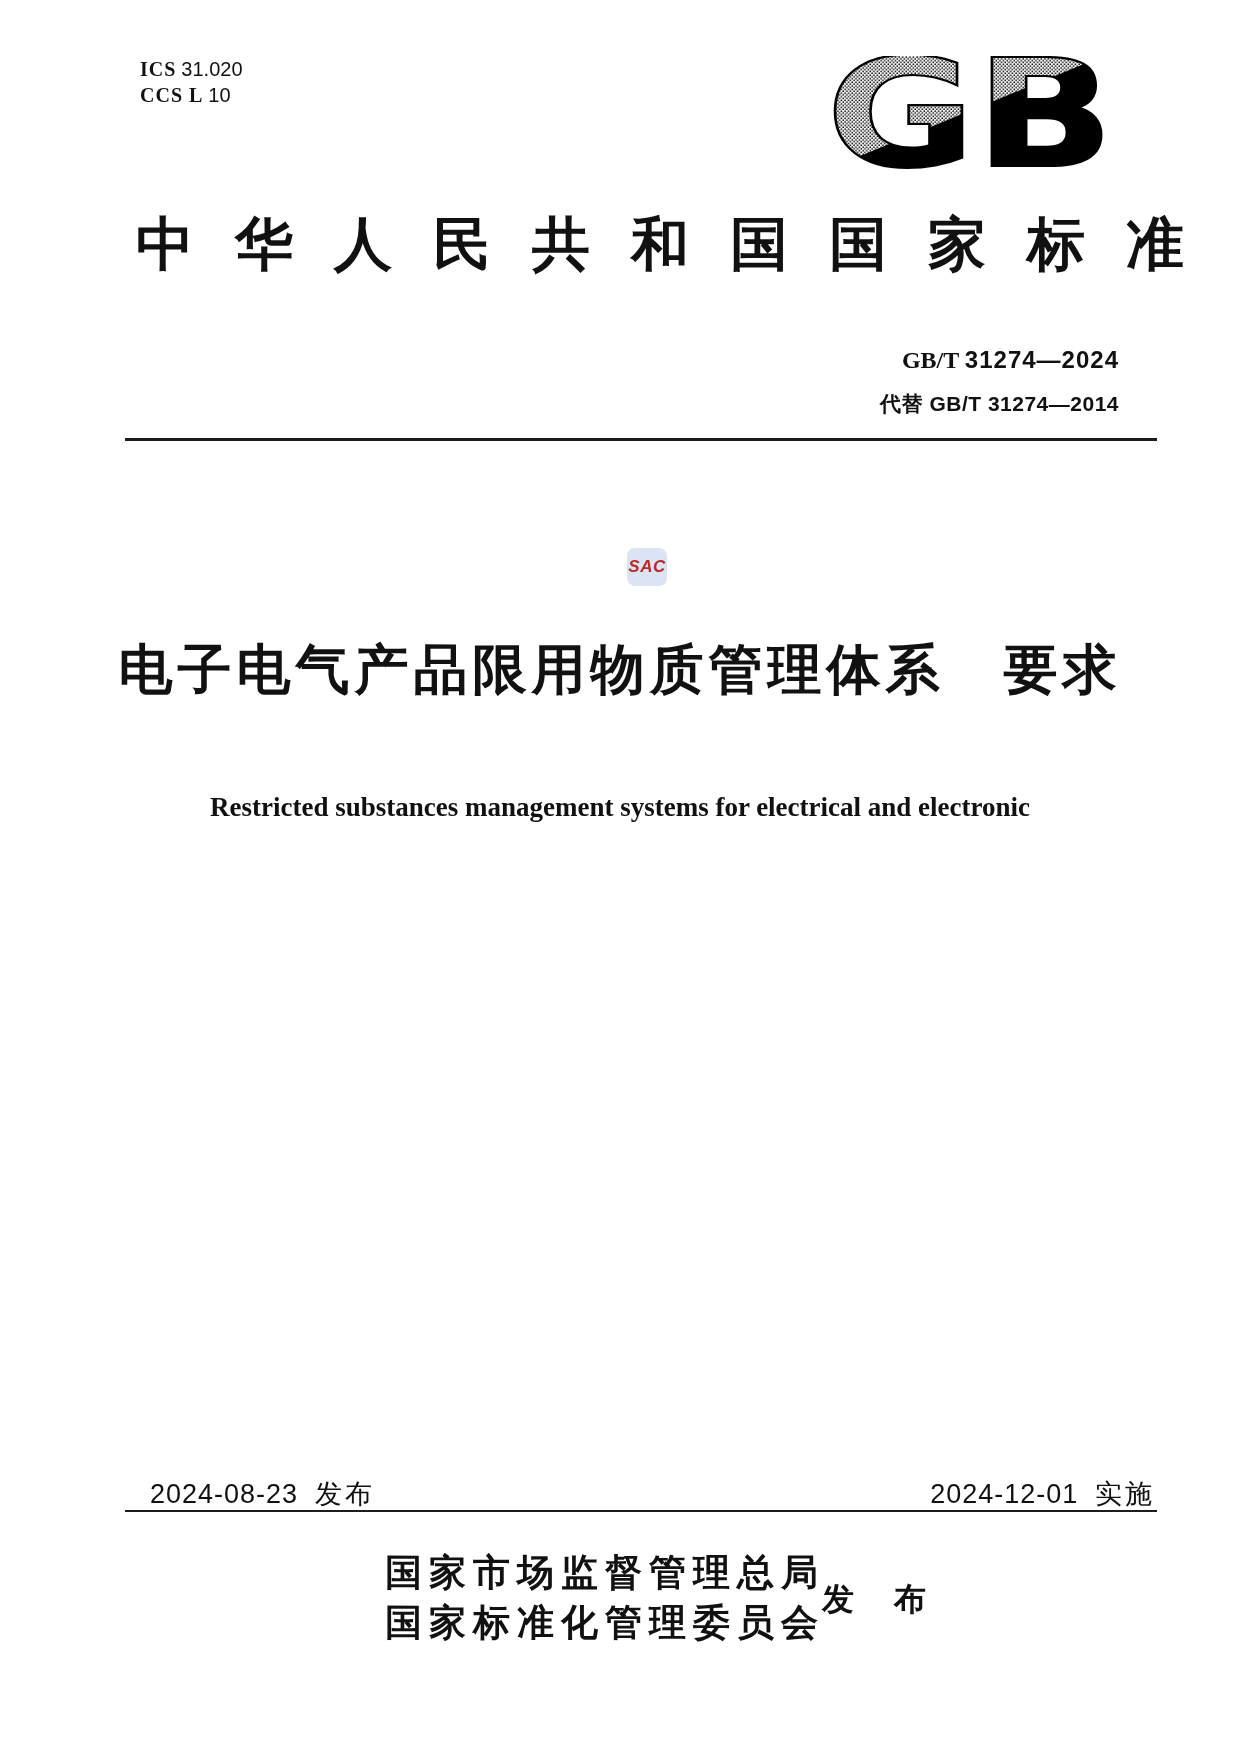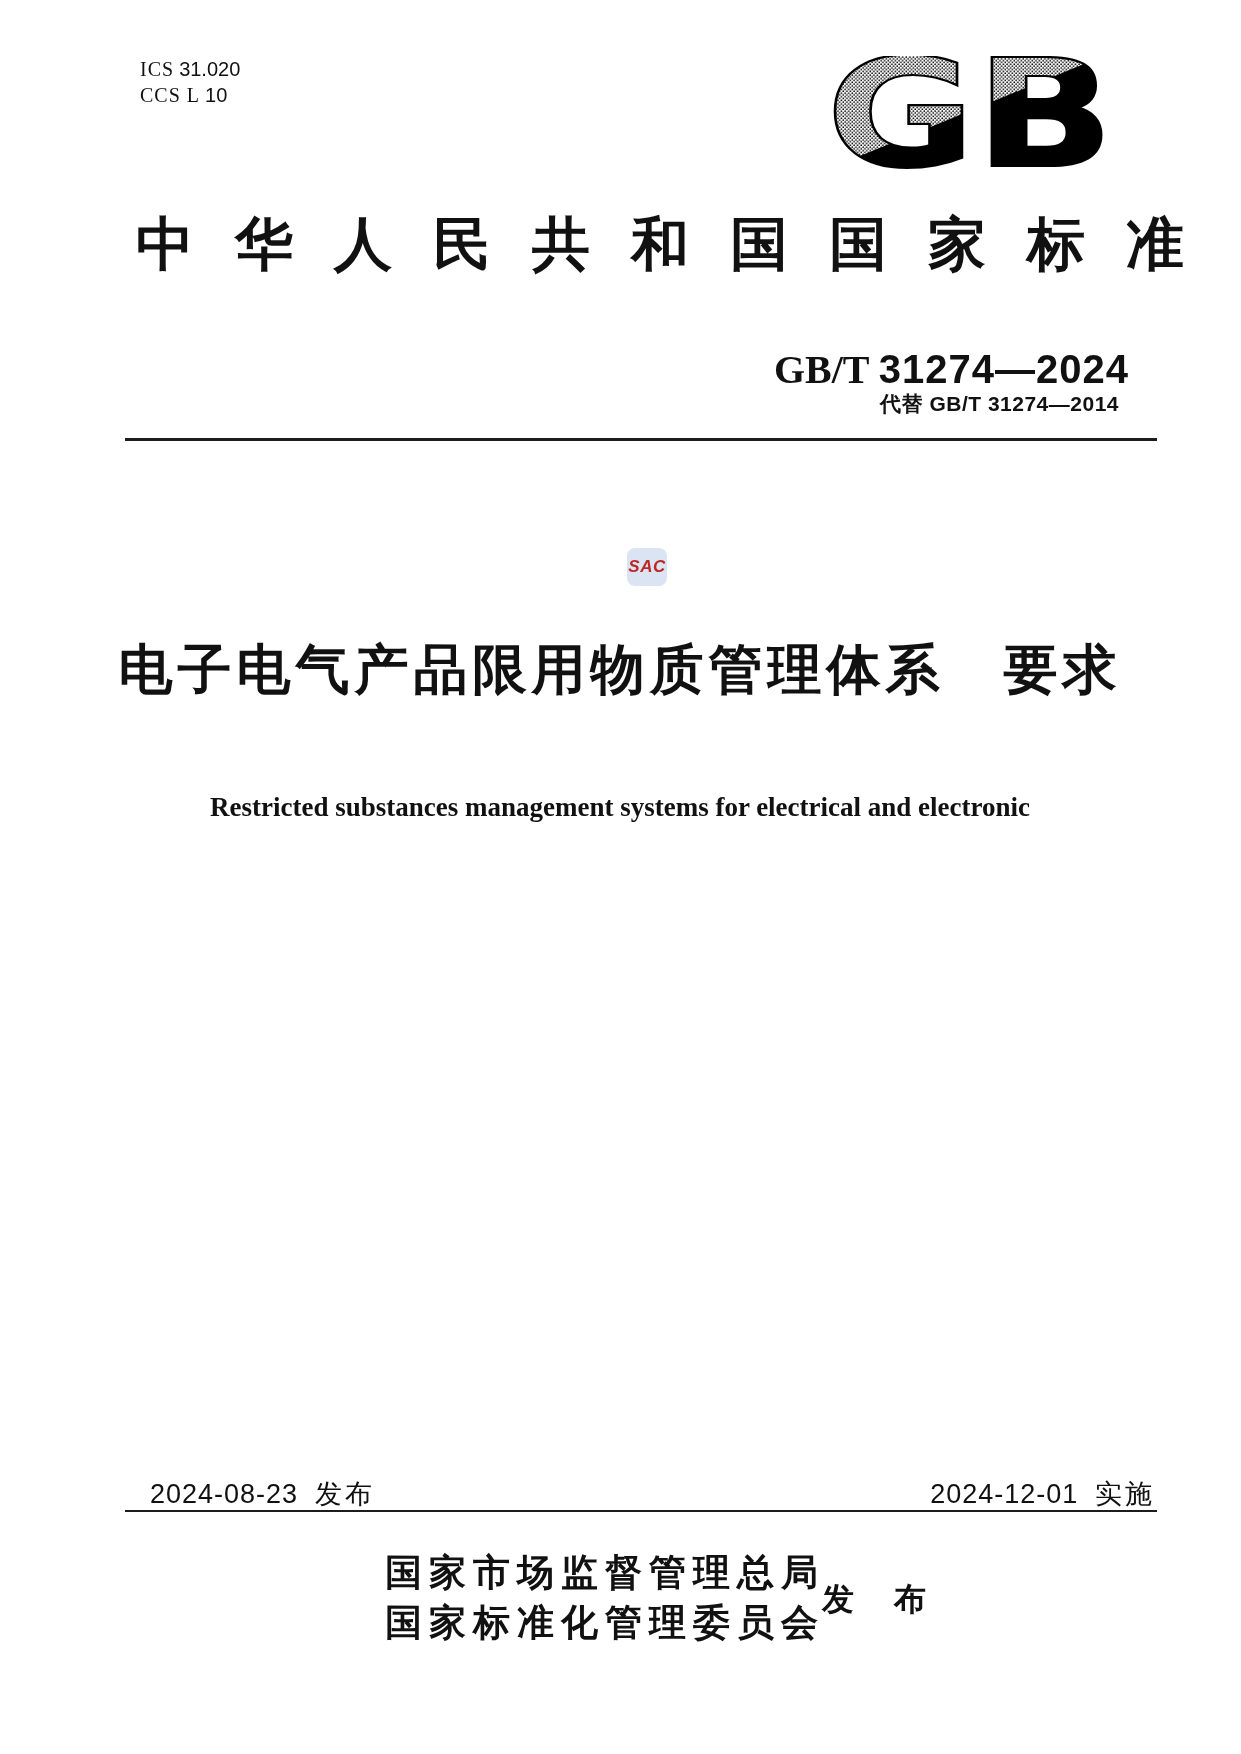--- a/index.html
+++ b/index.html
@@ -7,35 +7,35 @@
     position:relative;
     width:1241px;height:1754px;
     margin:0 auto;
     background:#ffffff;
     color:#111;
     font-family:"Liberation Serif", serif;
     overflow:hidden;
   }
   
   .codes{position:absolute;left:140px;top:56px;line-height:26px;font-size:20px;}
-  .codes .lbl{font-weight:normal;font-family:"Liberation Serif",serif;letter-spacing:1px;margin-top:24px;}
+  .codes .lbl{font-weight:bold;font-family:"Liberation Serif",serif;letter-spacing:1px;margin-top:24px;}
   .codes .val{font-family:"Liberation Sans",sans-serif;font-weight:400;}
   
   .gb-logo{position:absolute;left:826px;top:56px;width:292px;height:114px;}
   
   .nat-title{
     position:absolute;left:136px;top:206px;
     font-size:58px;font-weight:bold;
     letter-spacing:41px;white-space:nowrap;
     font-family:"Liberation Serif",serif;
   }
   
   .std-code{
-    position:absolute;right:112px;top:346px;
-    font-size:40px;font-weight:bold;white-space:nowrap;
+    position:absolute;right:122px;top:346px;
+    font-size:24px;font-weight:bold;white-space:nowrap;
   }
   .std-code .prefix{font-family:"Liberation Serif",serif;}
   .std-code .num{font-family:"Liberation Sans",sans-serif;font-weight:600;letter-spacing:1px;}
   .std-replaces{
     position:absolute;right:122px;top:390px;
     font-size:21px;font-weight:600;text-align:right;white-space:nowrap;
     font-family:"Liberation Sans",sans-serif;letter-spacing:0.5px;margin-left:23px;
   }
   .rule{position:absolute;left:125px;width:1032px;background:#1c1c1c;}
   .rule-top{top:438px;height:3px;}

